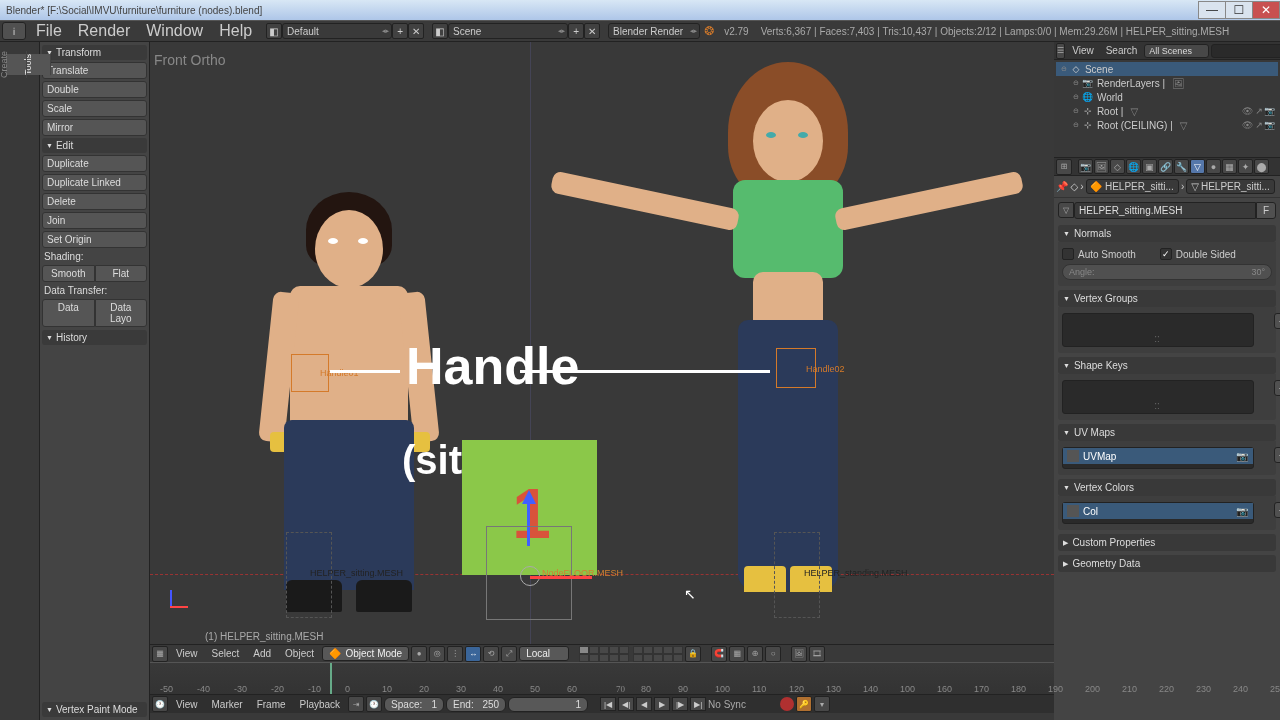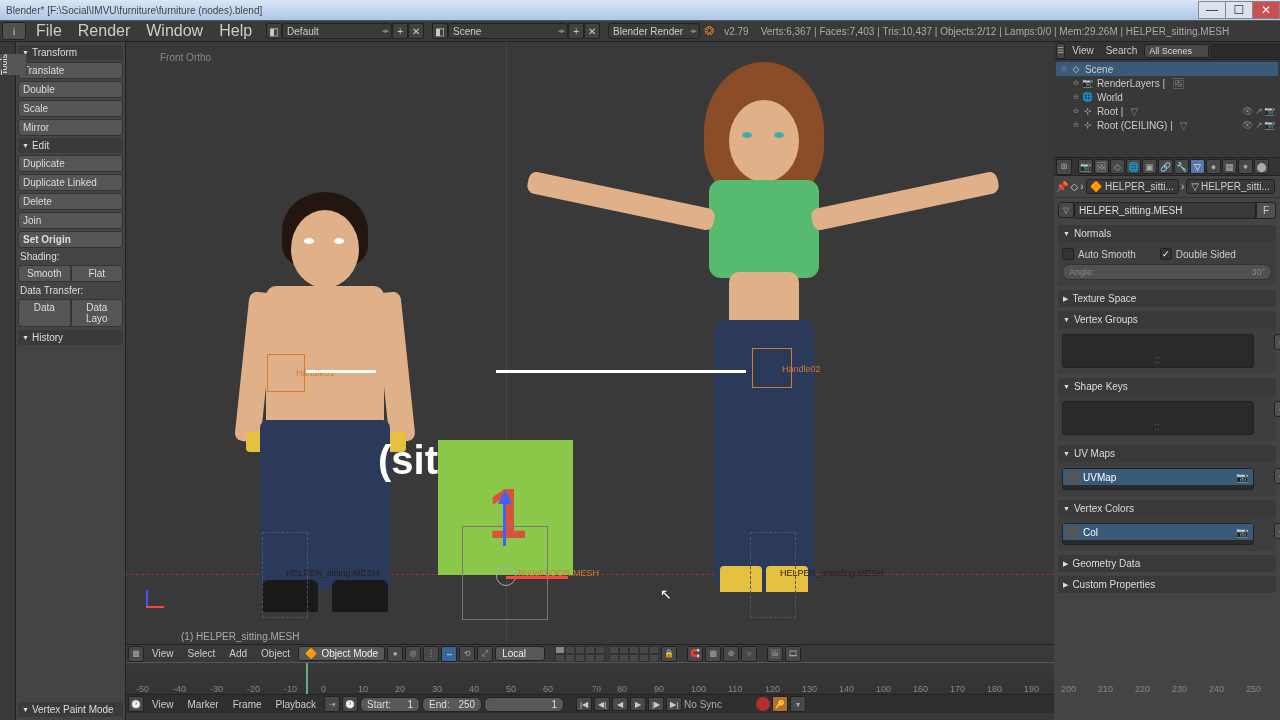--- a/index.html
+++ b/index.html
@@ -15,38 +15,38 @@
 .topbar { height: 22px; background: #3a3a3a; border-top: 1px solid #555; border-bottom: 1px solid #222; display: flex; align-items: center; }
 .topbar .icon-chunk { width: 24px; height: 18px; background: #505050; border: 1px solid #222; border-radius: 3px; margin: 0 2px; display:flex;align-items:center;justify-content:center;color:#ccc;}
 .menu-item { color: #ccc; padding: 0 8px; font-size: 16px; cursor: default; }
 .dropdown { background: #3a3a3a; border: 1px solid #222; height: 16px; color: #ccc; font-size: 10px; padding: 0 16px 0 4px; min-width: 80px; display: flex; align-items: center; position: relative; border-radius: 3px;}
 .dropdown::after { content:'◂▸'; position:absolute; right:2px; font-size:7px; color:#888;}
 .sqbtn { width:16px; height:16px; background:#414141; border:1px solid #222; display:flex; align-items:center; justify-content:center; color:#ccc; font-size:10px; border-radius:2px;}
 .stats { color: #aaa; font-size: 10px; padding: 0 6px; }
 .globe { color:#d47a2a; font-size:12px; padding:0 4px;}
 
 
-.main { flex: 1; display: flex; min-height: 0; }
+.main { flex: 1; display: flex; min-height: 0; padding-left: 24px; }
 .vtab { width: 16px; background: #393939; border-right: 1px solid #222; display: flex; flex-direction: column; writing-mode: vertical-rl; color: #888; font-size: 9px;}
 .vtab span{padding:4px 0; border-bottom:1px solid #444; writing-mode: horizontal-tb; transform: rotate(-90deg); white-space: nowrap; height: 45px; display: flex; align-items: center; justify-content: center;}
 
 
 .left-panel { width: 110px; background: #444444; border-right: 1px solid #222; display: flex; flex-direction: column; padding: 2px; }
 .panel-section-hdr { background: #3a3a3a; color: #ddd; font-size: 10px; padding: 2px 4px; display:flex; align-items:center; border-radius:3px; margin:1px 0;}
 .panel-section-hdr::before { content:'▼'; font-size:7px; margin-right:3px;}
 .panel-btn { background: #555; border: 1px solid #333; border-radius: 3px; color: #ddd; font-size: 10px; padding: 2px 4px; margin: 1px 0; text-align: left;}
 .panel-btn2 { background: #555; border: 1px solid #333; border-radius: 3px; color: #ddd; font-size: 10px; padding: 2px 4px; margin: 1px 0; text-align: center;}
 .btn-row { display: flex; gap: 0; }
 .btn-row .panel-btn2 { flex:1; border-radius: 3px 0 0 3px;}
 .btn-row .panel-btn2:last-child{border-radius:0 3px 3px 0;}
 .label { color:#ddd; font-size:10px; padding:2px;}
 
 
 .viewport { flex: 1; background: #393939; position: relative; overflow: hidden; }
-.view-label { position: absolute; top: 10px; left: 34px; color: #888; font-size: 10px; }
+.view-label { position: absolute; top: 10px; left: 4px; color: #888; font-size: 14px; }
 .overlay-text { position: absolute; color: #fff; font-weight: bold; font-size: 52px; font-family: Arial; }
 .handle-line { position:absolute; height:3px; background:#fff;}
 .handle-box { position:absolute; border:1.5px solid #d47a2a; }
 .wire-box { position:absolute; border:1px dashed #555;}
 .green-sq { position: absolute; background: #8bc849; }
 .red-num { color:#d8533b; font-size:70px; font-weight:bold; font-family:Arial;}
 .sel-label { position:absolute; color:#aaa; font-size:10px;}
 .axis-widget { position: absolute; bottom: 36px; left: 20px; }
 .axis-widget .z { position:absolute; width:2px; height:18px; background:#4455ff; bottom:0; left:0;}
 .axis-widget .x { position:absolute; width:18px; height:2px; background:#ff4444; bottom:0; left:0;}
@@ -173,21 +173,21 @@
     <div class="panel-section-hdr">Transform</div>
     <div class="panel-btn">Translate</div>
     <div class="panel-btn">Double</div>
     <div class="panel-btn">Scale</div>
     <div class="panel-btn">Mirror</div>
     <div class="panel-section-hdr">Edit</div>
     <div class="panel-btn">Duplicate</div>
     <div class="panel-btn">Duplicate Linked</div>
     <div class="panel-btn">Delete</div>
     <div class="panel-btn">Join</div>
-    <div class="panel-btn" style="display:flex;justify-content:space-between;font-weight:bold;">Set Origin</div>
+    <div class="panel-btn" style="display:flex;justify-content:space-between;">Set Origin</div>
     <div class="label">Shading:</div>
     <div class="btn-row">
       <div class="panel-btn2">Smooth</div>
       <div class="panel-btn2">Flat</div>
     </div>
     <div class="label">Data Transfer:</div>
     <div class="btn-row">
       <div class="panel-btn2">Data</div>
       <div class="panel-btn2">Data Layo</div>
     </div>
@@ -231,20 +231,21 @@
         <div style="position:absolute;left:194px;top:504px;width:42px;height:26px;background:#e6c040;border-radius:4px 4px 0 0"></div>
         <div style="position:absolute;left:240px;top:504px;width:42px;height:26px;background:#e6c040;border-radius:4px 4px 0 0"></div>
       </div>
 
       <div class="handle-box" style="left:141px;top:312px;width:38px;height:38px"></div>
       <div class="handle-box" style="left:626px;top:306px;width:40px;height:40px"></div>
       <span style="position:absolute;left:170px;top:326px;color:#d47a2a;font-size:9px">Handle01</span>
       <span style="position:absolute;left:656px;top:322px;color:#d47a2a;font-size:9px">Handle02</span>
 
       <div class="handle-line" style="left:180px;top:328px;width:70px"></div>
+      <div class="overlay-text" style="left:256px;top:294px">Handle</div>
       <div class="handle-line" style="left:370px;top:328px;width:250px"></div>
 
       <div class="overlay-text" style="left:252px;top:396px;font-size:40px">(sitting)</div>
 
       <div class="green-sq" style="left:312px;top:398px;width:135px;height:135px">
         <div style="position:absolute;left:50px;top:34px" class="red-num">1</div>
         <div style="position:absolute;left:65px;top:56px;width:3px;height:50px;background:#4060ff"></div>
         <div style="position:absolute;left:60px;top:50px;width:14px;height:14px;background:#4060ff;clip-path:polygon(50% 0,100% 100%,0 100%)"></div>
       </div>
 
@@ -376,21 +377,21 @@
         </div>
       <div class="timeline-foot">
         <div class="tbsq">🕐</div>
         <span class="mitem">View</span>
         <span class="mitem">Marker</span>
         <span class="mitem">Frame</span>
         <span class="mitem">Playback</span>
         <div class="tbsq">⇥</div>
         <div class="tbsq">🕐</div>
         <div class="num-field">
-            <span>Start:</span>
+            <span>Space:</span>
             <span>1</span>
           </div>
         <div class="num-field">
             <span>End:</span>
             <span>250</span>
           </div>
         <div class="num-field" style="min-width:80px;justify-content:flex-end">
             <span>1</span>
           </div>
         <div style="width:8px"></div>
@@ -511,23 +512,20 @@
                 <span>Double Sided</span>
               </div>
           </div>
           <div class="slider-row">
               <span>Angle:</span>
               <span>30°</span>
             </div>
         </div>
       </div>
 
-      <div class="prop-section">
-          <div class="ps-hdr closed">Texture Space</div>
-        </div>
 
       <div class="prop-section">
         <div class="ps-hdr open">Vertex Groups</div>
         <div class="ps-body">
             <div style="position:relative;padding-right:18px">
               <div class="list-box">
                 <div style="position:absolute;bottom:2px;left:48%;color:#666">::</div>
               </div>
               <div class="list-add">+</div>
             </div>
@@ -572,20 +570,20 @@
                   <span>Col</span>
                   <span style="margin-left:auto">📷</span>
                 </div>
           </div>
           <div class="list-add">+</div>
         </div>
           </div>
       </div>
 
       <div class="prop-section">
+          <div class="ps-hdr closed">Custom Properties</div>
+        </div>
+      <div class="prop-section">
           <div class="ps-hdr closed">Geometry Data</div>
-        </div>
-      <div class="prop-section">
-          <div class="ps-hdr closed">Custom Properties</div>
         </div>
     </div>
   </div>
 </div>
 
 </body></html>

